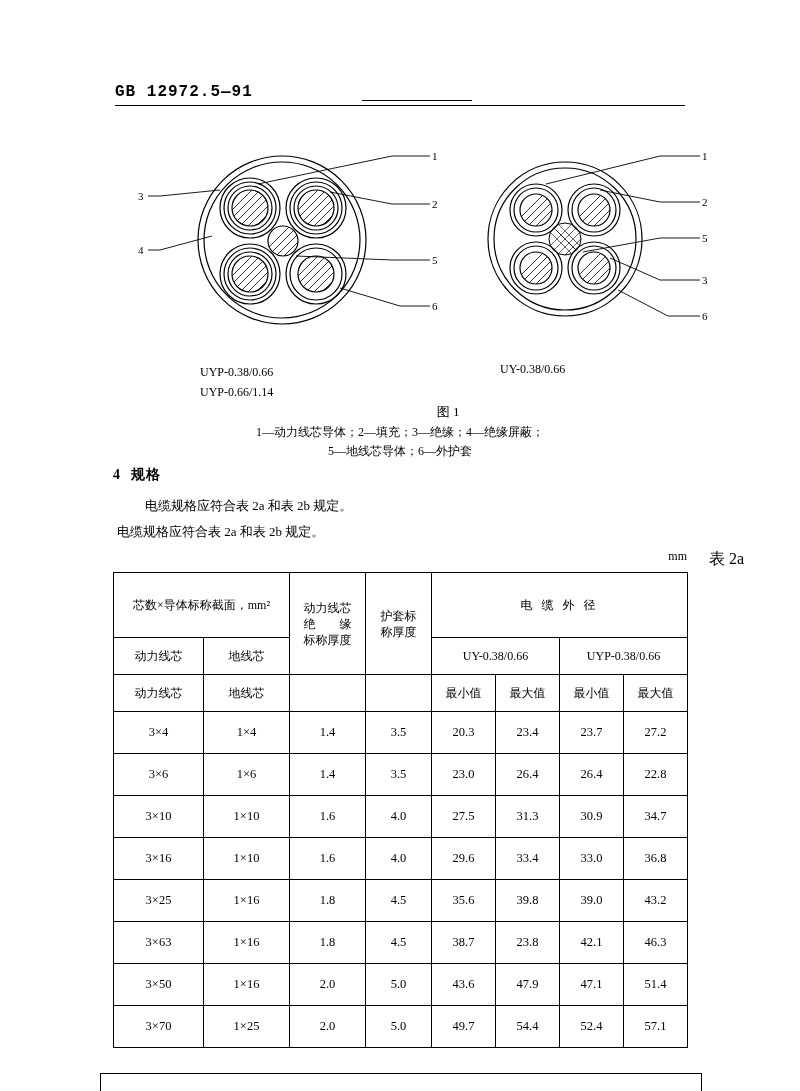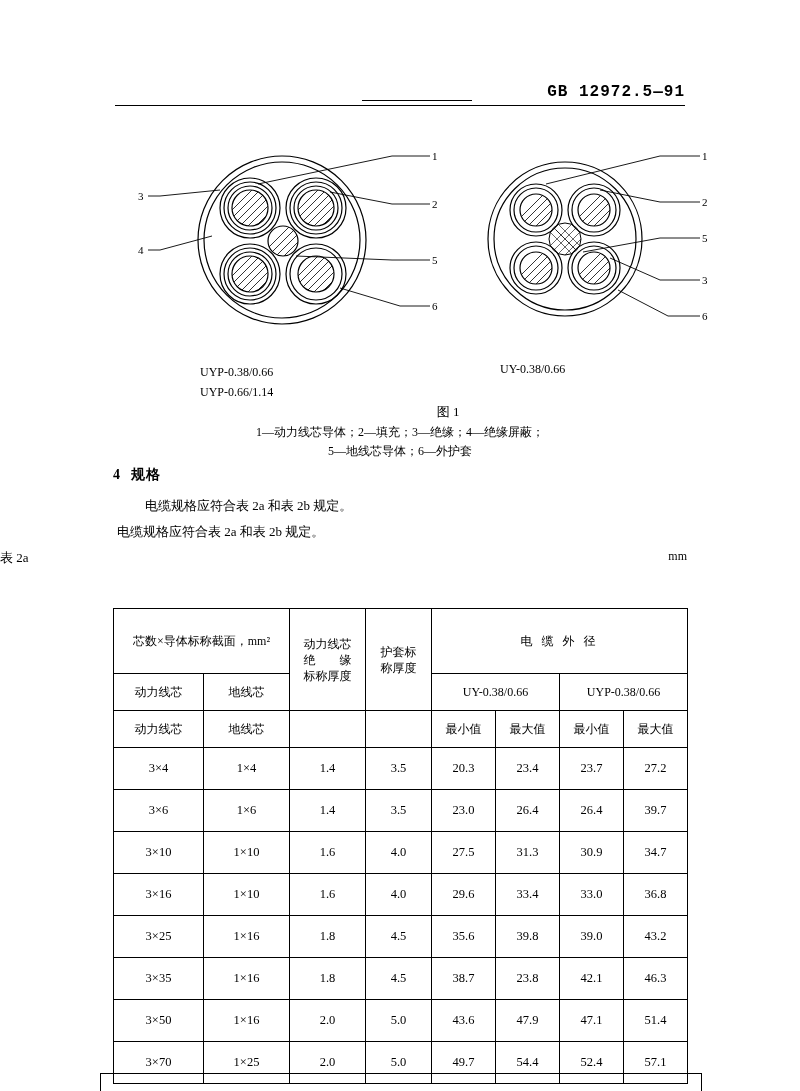--- a/index.html
+++ b/index.html
@@ -22,21 +22,21 @@
     width: 800px;
     height: 1091px;
   }
 
   
   .header {
     position: absolute;
     left: 115px;
     top: 82px;
     width: 570px;
-    text-align: right;
+    text-align: left;
   }
   .header-title {
     font-family: "Liberation Mono", monospace;
     font-size: 16px;
     font-weight: bold;
     letter-spacing: 1px;
     display: inline-block;
     padding-bottom: 2px;
   }
   .header-rule {
@@ -119,43 +119,42 @@
     top: 523px;
     font-size: 13px;
   }
 
   
   .table-title {
     position: absolute;
     left: 0;
     top: 549px;
     width: 744px;
-    text-align: left;
-    font-size: 13px;
+    text-align: right;
+    font-size: 16px;
   }
   .table-unit {
     position: absolute;
     right: 113px;
     top: 549px;
     font-size: 12px;
   }
 
   
   .tbl-wrap {
     position: absolute;
     left: 113px;
     top: 572px;
     width: 574px;
   }
   table.spec {
     border-collapse: collapse;
     width: 574px;
     table-layout: fixed;
     font-size: 12px;
-    margin-top: 36px;
   }
   table.spec td, table.spec th {
     border: 1px solid #000;
     text-align: center;
     vertical-align: middle;
     font-weight: normal;
     padding: 0;
   }
   table.spec th { font-size: 12px; }
   .h-row1 td, .h-row1 th { height: 64px; }
@@ -451,21 +450,21 @@
           <td>27.2</td>
         </tr>
         <tr class="body-row">
           <td>3×6</td>
           <td>1×6</td>
           <td>1.4</td>
           <td>3.5</td>
           <td>23.0</td>
           <td>26.4</td>
           <td>26.4</td>
-          <td>39.7</td>
+          <td>22.8</td>
         </tr>
         <tr class="body-row">
           <td>3×10</td>
           <td>1×10</td>
           <td>1.6</td>
           <td>4.0</td>
           <td>27.5</td>
           <td>31.3</td>
           <td>30.9</td>
           <td>34.7</td>
@@ -484,21 +483,21 @@
           <td>3×25</td>
           <td>1×16</td>
           <td>1.8</td>
           <td>4.5</td>
           <td>35.6</td>
           <td>39.8</td>
           <td>39.0</td>
           <td>43.2</td>
         </tr>
         <tr class="body-row">
-          <td>3×35</td>
+          <td>3×63</td>
           <td>1×16</td>
           <td>1.8</td>
           <td>4.5</td>
           <td>38.7</td>
           <td>23.8</td>
           <td>42.1</td>
           <td>46.3</td>
         </tr>
         <tr class="body-row">
           <td>3×50</td>

